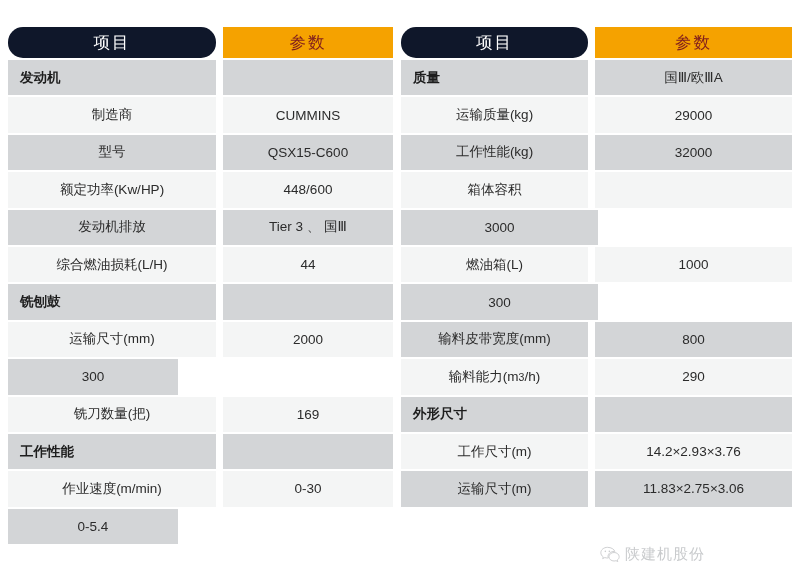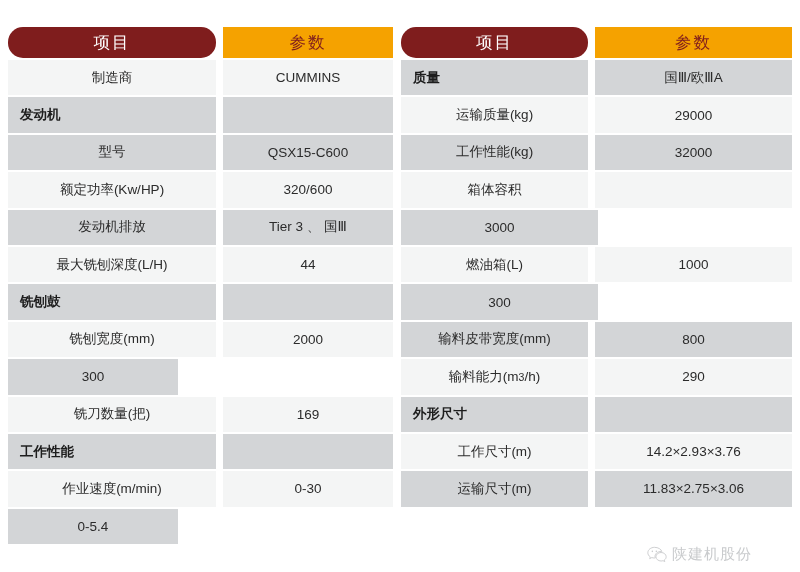--- a/index.html
+++ b/index.html
@@ -21,81 +21,81 @@
   
   #table-left  .c-item{width:208px;}
   #table-left  .c-val {width:170px;}
   
   #table-right .c-item{width:187px;}
   #table-right .c-val {width:197px;}
 
   
   .row.header{height:31px;}
   .row.header .cell{font-size:16.5px;letter-spacing:2px;}
-  .hdr-item{background:#7f1d1d;color:#ffffff;border-radius:15px;}
+  .hdr-item{background:#0f172a;color:#ffffff;border-radius:15px;}
   .hdr-val {background:#f5a200;color:#7f1d1d;}
 
   
   .bg-dark  {background:#d3d5d7;}
   .bg-light {background:#f4f5f5;}
 
   
   .cell.section{justify-content:flex-start;padding-left:12px;font-weight:bold;color:#1d1d1d;}
 
   .sub{font-size:0.78em;vertical-align:-0.18em;}
 
   
   #watermark{
-    position:absolute;left:647px;top:545px;
+    position:absolute;left:600px;top:545px;
     display:flex;align-items:center;gap:5px;
     color:#c9cbcd;font-size:15px;letter-spacing:1px;
     white-space:nowrap;pointer-events:none;
   }
   #watermark .wx{display:block;width:20px;height:17px;}
 </style>
 </head>
 <body>
 
 <div class="page">
 
   <div class="table" id="table-left">
     <div class="row header">
       <div class="cell c-item hdr-item">项目</div>
       <div class="cell c-val hdr-val">参数</div>
     </div>
   <div class="row">
+        <div class="cell c-item bg-dark section">发动机</div>
+        <div class="cell c-val bg-dark"></div>
+      </div>
+      <div class="row">
         <div class="cell c-item bg-light">制造商</div>
         <div class="cell c-val bg-light">CUMMINS</div>
-      </div>
-      <div class="row">
-        <div class="cell c-item bg-dark section">发动机</div>
-        <div class="cell c-val bg-dark"></div>
       </div>
       <div class="row">
         <div class="cell c-item bg-dark">型号</div>
         <div class="cell c-val bg-dark">QSX15-C600</div>
       </div>
       <div class="row">
         <div class="cell c-item bg-light">额定功率(Kw/HP)</div>
-        <div class="cell c-val bg-light">320/600</div>
+        <div class="cell c-val bg-light">448/600</div>
       </div>
       <div class="row">
         <div class="cell c-item bg-dark">发动机排放</div>
         <div class="cell c-val bg-dark">Tier 3 、 国Ⅲ</div>
       </div>
       <div class="row">
-        <div class="cell c-item bg-light">最大铣刨深度(L/H)</div>
+        <div class="cell c-item bg-light">综合燃油损耗(L/H)</div>
         <div class="cell c-val bg-light">44</div>
       </div>
       <div class="row">
         <div class="cell c-item bg-dark section">铣刨鼓</div>
         <div class="cell c-val bg-dark"></div>
       </div>
       <div class="row">
-        <div class="cell c-item bg-light">铣刨宽度(mm)</div>
+        <div class="cell c-item bg-light">运输尺寸(mm)</div>
         <div class="cell c-val bg-light">2000</div>
       </div>
       <div class="row">
         <div class="cell c-val bg-dark">300</div>
       </div>
       <div class="row">
         <div class="cell c-item bg-light">铣刀数量(把)</div>
         <div class="cell c-val bg-light">169</div>
       </div>
       <div class="row">

